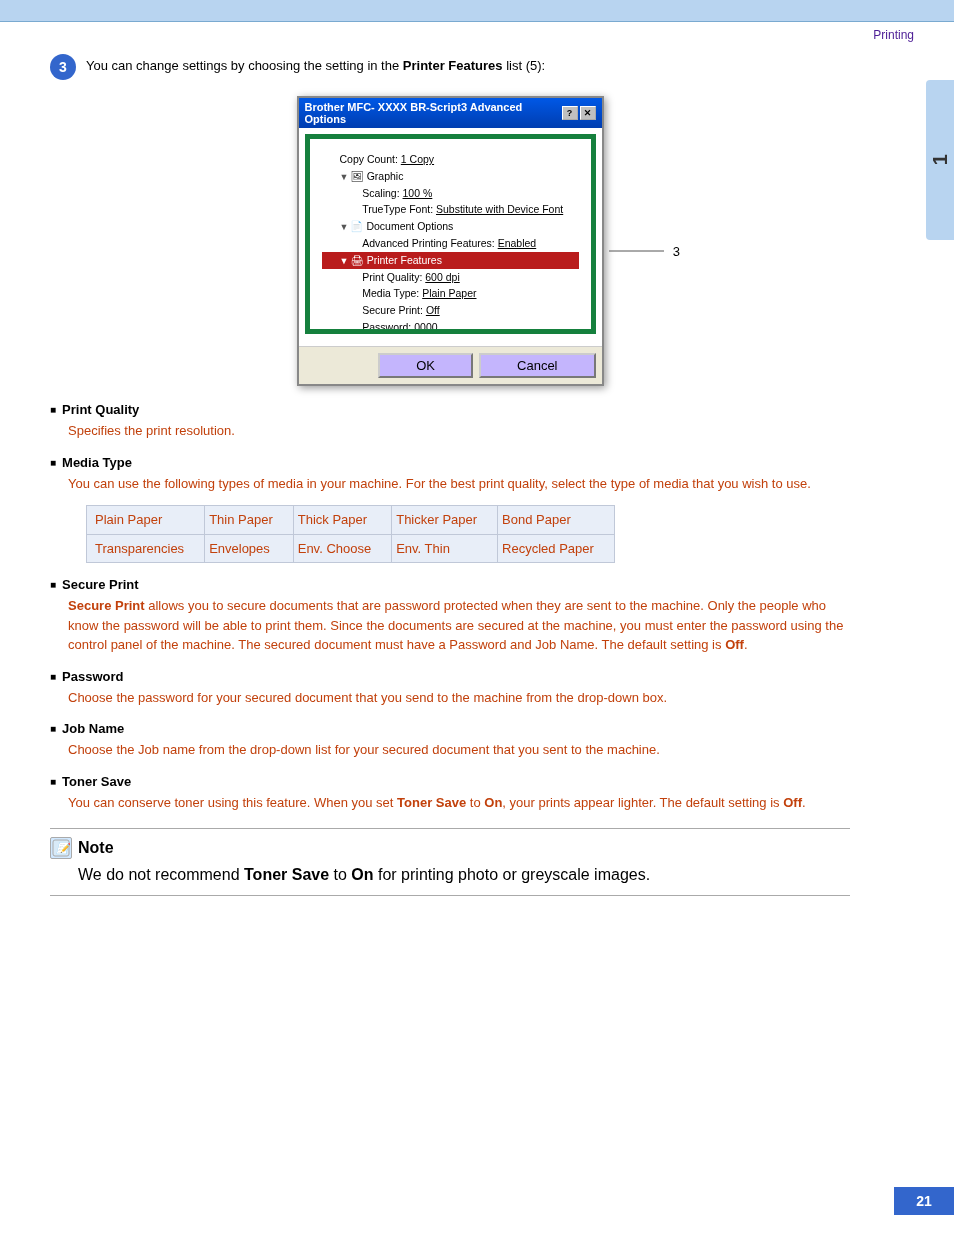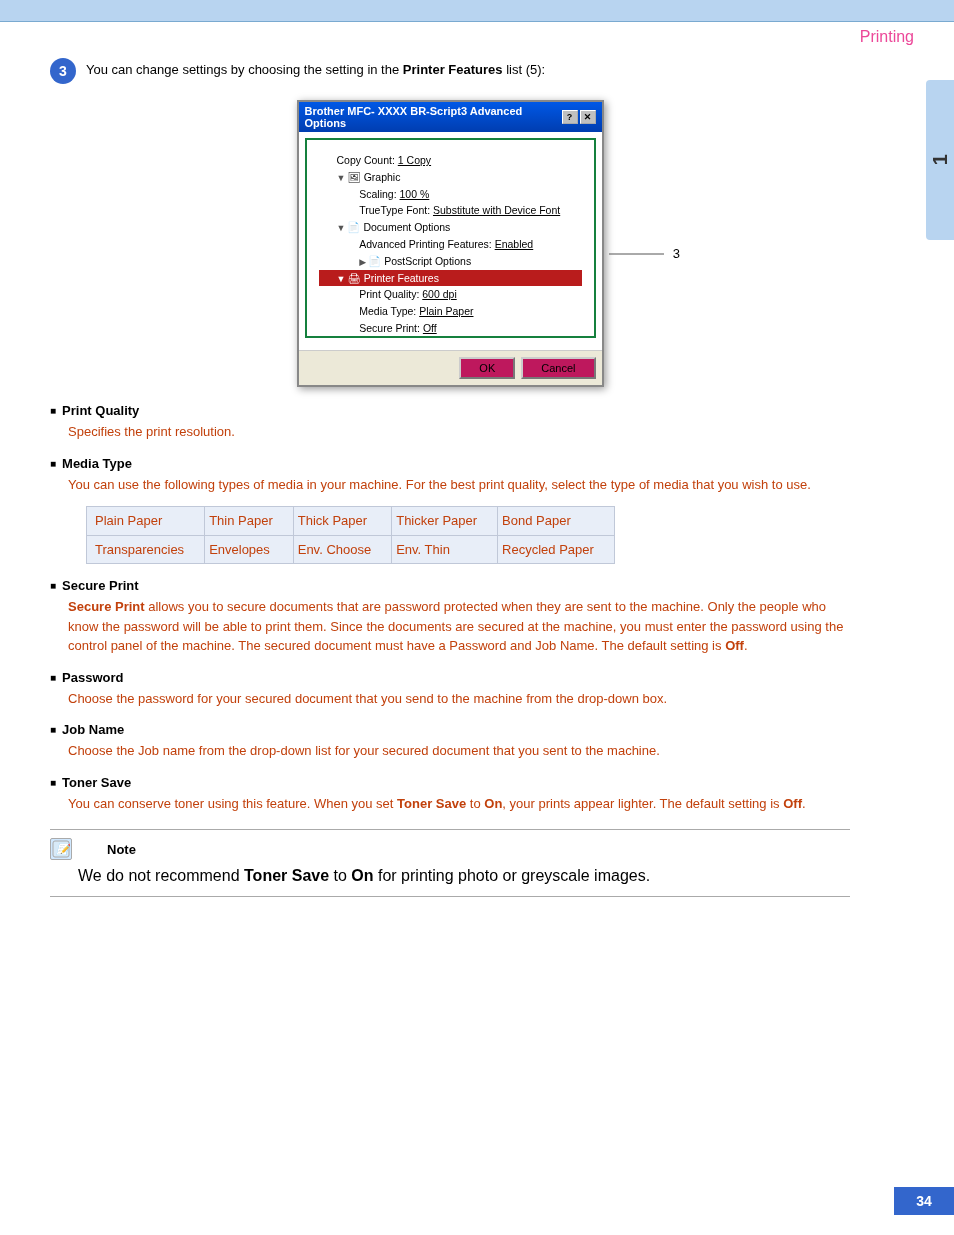--- a/index.html
+++ b/index.html
@@ -43,22 +43,22 @@
       transform: rotate(180deg);
     }
 
     
     .page-header {
       display: flex;
       justify-content: flex-end;
       padding: 6px 40px 2px 0;
     }
     .page-header-title {
-      font-size: 16px;
-      color: #ec4899;
+      font-size: 12px;
+      color: #4c1d95;
     }
 
     
     .main-content {
       padding: 10px 50px 30px 50px;
       max-width: 900px;
     }
 
     
     .step-section {
@@ -130,21 +130,21 @@
       cursor: pointer;
     }
     .dialog-body {
       padding: 6px;
       background: white;
       min-height: 200px;
     }
     .dialog-tree {
       font-size: 10.5px;
       line-height: 1.6;
-      border: 2px solid #15803d;
+      border: 5px solid #15803d;
       background: white;
       padding: 12px;
       height: 200px;
       overflow-y: scroll;
       margin-bottom: 6px;
     }
     .tree-item {
       padding-left: 0px;
       white-space: nowrap;
     }
@@ -157,24 +157,24 @@
     .tree-expand { color: #555; margin-right: 2px; font-size: 9px; }
     .dialog-footer {
       background: #ece9d8;
       padding: 6px;
       display: flex;
       justify-content: flex-end;
       gap: 6px;
       border-top: 1px solid #ccc;
     }
     .dialog-btn {
-      padding: 3px 18px;
-      font-size: 11px;
+      padding: 3px 36px;
+      font-size: 13px;
       border: 2px outset #ccc;
-      background: #be185d;
+      background: #c4b5fd;
       cursor: pointer;
     }
 
     
     .section {
       margin-bottom: 14px;
     }
     .section-title {
       font-weight: bold;
       font-size: 13px;
@@ -233,22 +233,21 @@
       align-items: center;
       justify-content: center;
       font-size: 12px;
       border-radius: 2px;
       color: #3366cc;
       font-style: italic;
       font-weight: bold;
     }
     .note-title {
       font-weight: bold;
-      font-size: 13px;
-      margin-left: 29px;
+      font-size: 16px;
     }
     .note-body {
       font-size: 16px;
       line-height: 1.5;
       margin-left: 28px;
     }
 
     
     .page-footer {
       position: absolute;
@@ -302,21 +301,20 @@
       </div>
 
       <div class="dialog-body">
         <div class="dialog-tree">
           <div class="tree-item indent1">Copy Count: <u>1 Copy</u></div>
           <div class="tree-item indent1"><span class="tree-expand">▼</span>🖼 Graphic</div>
           <div class="tree-item indent2">&nbsp;&nbsp;&nbsp;Scaling: <u>100 %</u></div>
           <div class="tree-item indent2">&nbsp;&nbsp;&nbsp;TrueType Font: <u>Substitute with Device Font</u></div>
           <div class="tree-item indent1"><span class="tree-expand">▼</span>📄 Document Options</div>
           <div class="tree-item indent2">&nbsp;&nbsp;&nbsp;Advanced Printing Features: <u>Enabled</u></div>
-          <div class="tree-item indent2">&nbsp;&nbsp;&nbsp;<span class="tree-expand">▶</span>📄 PostScript Options</div>
           <div class="tree-item indent1 selected"><span class="tree-expand" style="color:white">▼</span>🖨 Printer Features</div>
           <div class="tree-item indent2">&nbsp;&nbsp;&nbsp;Print Quality: <u>600 dpi</u></div>
           <div class="tree-item indent2">&nbsp;&nbsp;&nbsp;Media Type: <u>Plain Paper</u></div>
           <div class="tree-item indent2">&nbsp;&nbsp;&nbsp;Secure Print: <u>Off</u></div>
           <div class="tree-item indent2">&nbsp;&nbsp;&nbsp;Password: <u>0000</u></div>
 
         </div>
       </div>
 
       <div class="dialog-footer">
@@ -397,13 +395,13 @@
       </div>
       <span class="note-title">Note</span>
     </div>
     <div class="note-body">
       <span>We do not recommend </span><span class="bold">Toner Save</span><span> to </span><span class="bold">On</span><span> for printing photo or greyscale images.</span>
     </div>
   </div>
 
 </div>
 
-<div class="page-footer">34</div>
+<div class="page-footer">21</div>
 
 </body></html>

